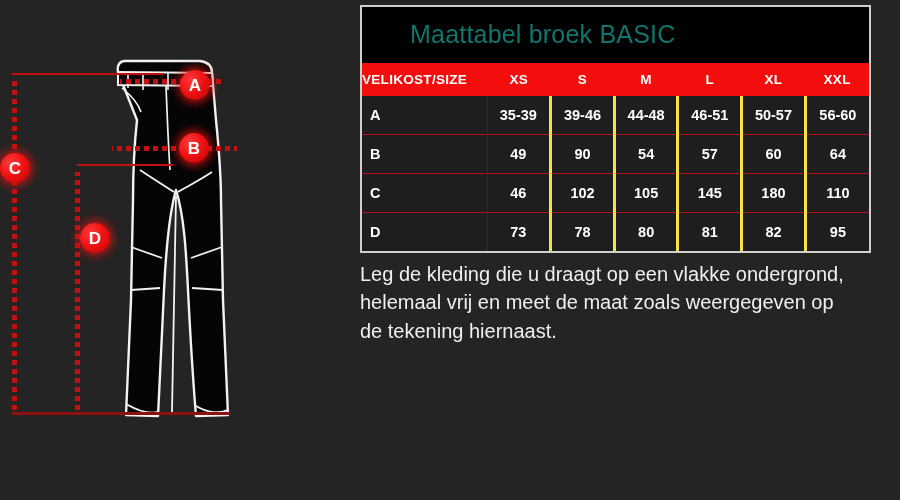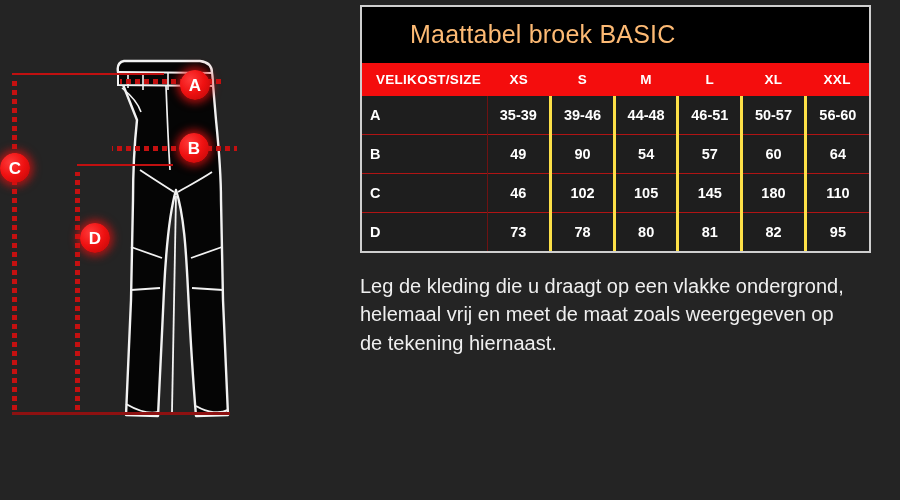--- a/index.html
+++ b/index.html
@@ -34,53 +34,53 @@
   #info-panel{
     position:absolute; left:355px; top:0; width:545px; height:500px;
   }
 
   #size-table-frame{
     position:absolute; left:5px; top:5px; width:511px;
     border:2px solid #cfcfcf;
     background:#1c1c1c;
   }
   #table-title{
-    background:#000; color:#fdba74;
+    background:#000; color:#0f766e;
     font-size:25px; font-weight:normal;
     padding:13px 0 14px 48px;
     letter-spacing:.2px;
   }
   table#size-table{
     width:100%; border-collapse:collapse; table-layout:fixed;
   }
   table#size-table th{
     background:#f40d0d; color:#fff;
     font-size:13.5px; font-weight:bold;
     padding:9px 0; text-align:center;
     letter-spacing:.3px;
   }
   table#size-table th.lbl{
-    text-align:center; padding-left:8px; width:125px;
+    text-align:left; padding-left:0; width:125px;
   }
   table#size-table td{
     background:#1e1e1e; color:#fff;
     font-size:14.5px; font-weight:bold;
     text-align:center; padding:11px 0;
     border-right:3px solid #fde047;
     border-top:1px solid #b01414;
   }
   table#size-table tbody tr:first-child td{ border-top:none; }
   table#size-table td.lbl{
     text-align:left; padding-left:8px; font-weight:bold;
     border-right:1px solid #6e1212;
   }
   table#size-table td:last-child{ border-right:none; }
 
   #instructions{
-    position:absolute; left:5px; top:272px; width:500px;
+    position:absolute; left:5px; top:260px; width:500px;
     font-size:20px; line-height:1.42; color:#efefef;
     font-weight:normal;
   }
 </style>
 </head>
 <body>
 
 <div id="diagram-panel">
 
   <svg id="trousers-svg" viewBox="0 0 350 500">

